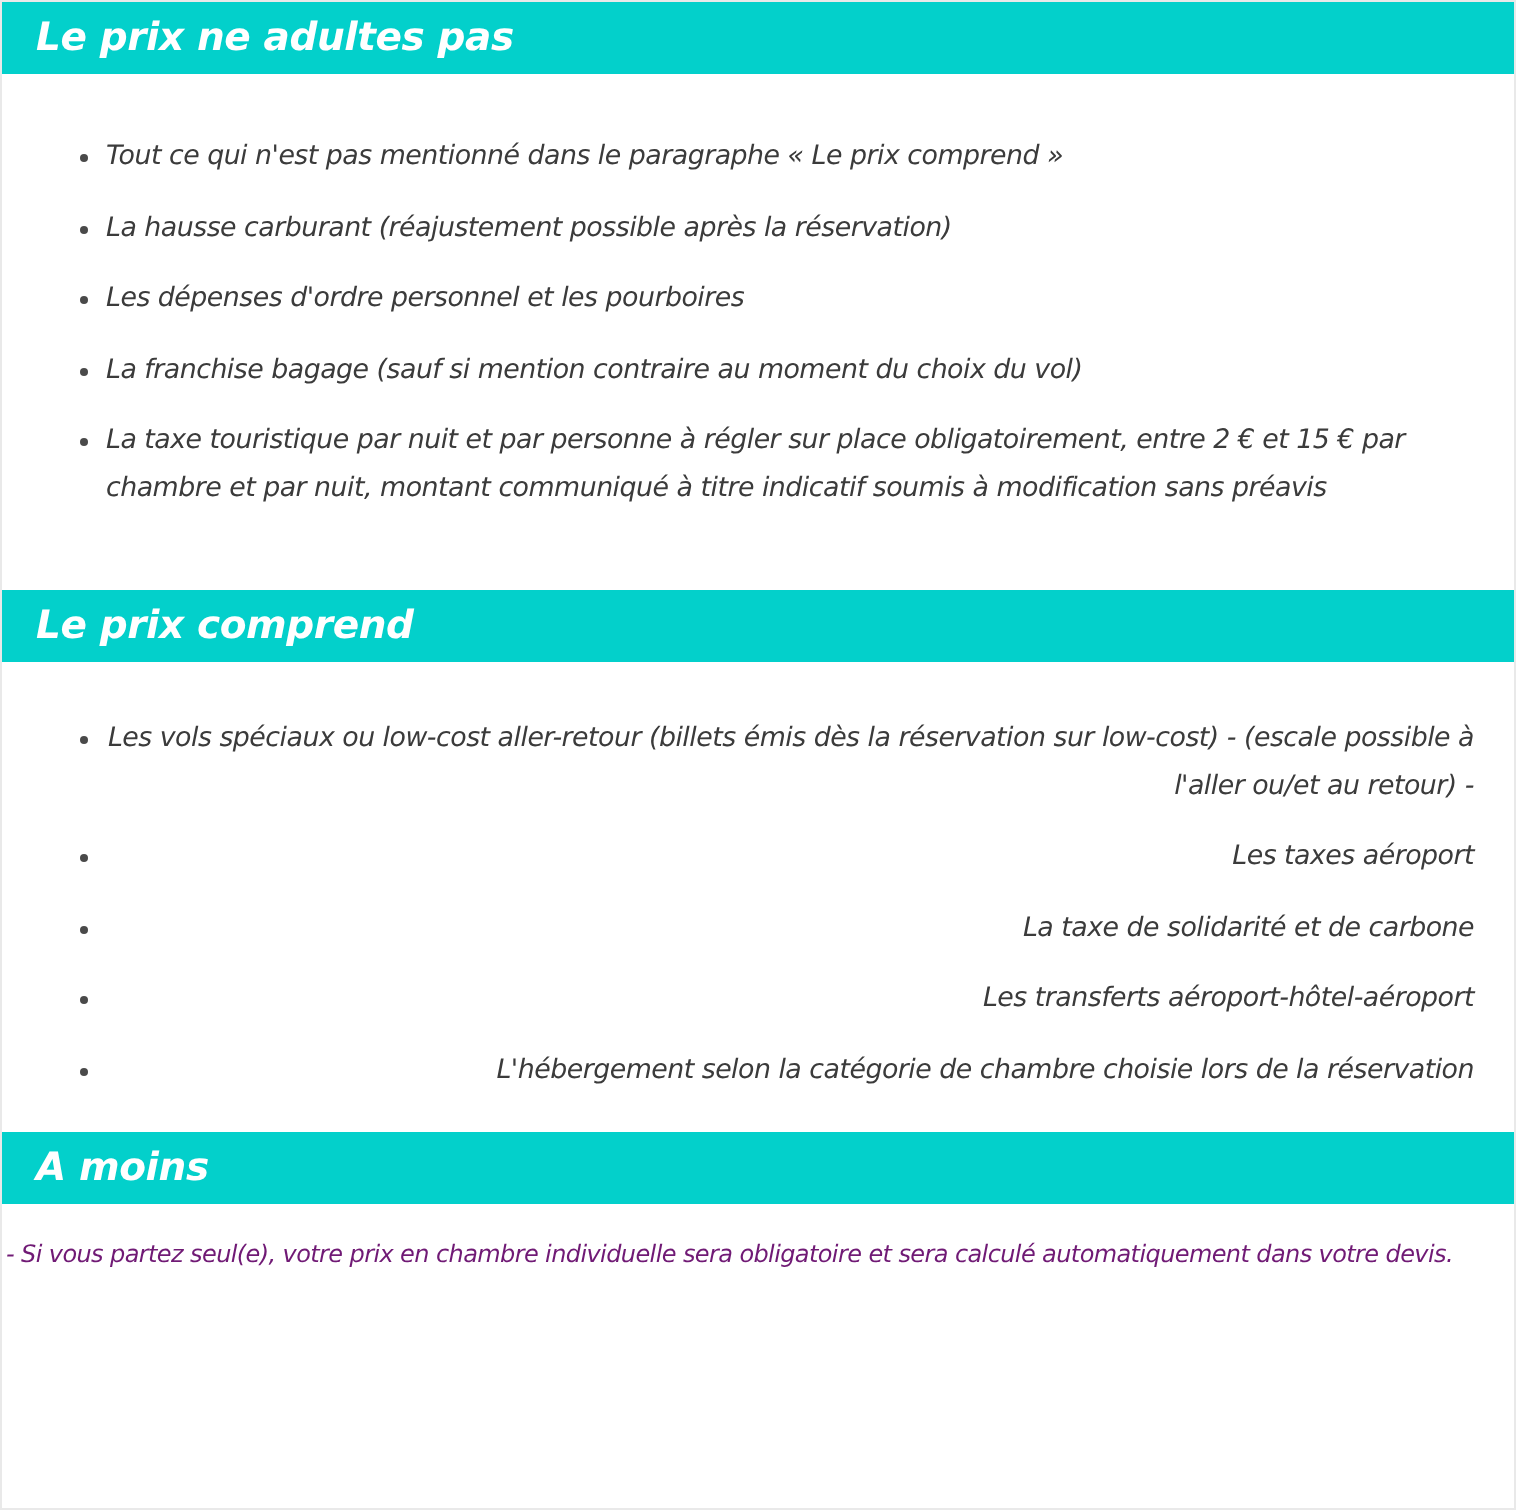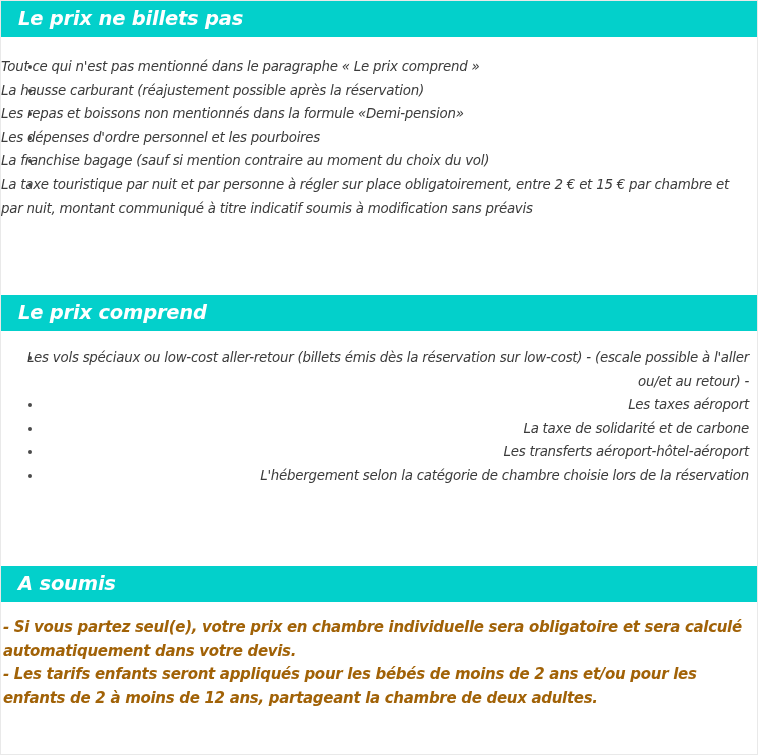--- a/index.html
+++ b/index.html
@@ -51,41 +51,41 @@
     margin: 0;
     padding: 0;
   }
   ul.bullets li {
     position: relative;
     font-family: "DejaVu Sans", sans-serif;
     font-style: italic;
     font-size: 13.4px;
     line-height: 23.6px;
     color: #3b3b3b;
-    margin: 0;
+    padding-left: 40px;
+    margin: 12px;
     letter-spacing: -0.25px;
   }
   ul.bullets li::before {
     content: "";
     position: absolute;
     left: 27px;
     top: 10px;
     width: 4px;
     height: 4px;
     border-radius: 50%;
     background: #4a4a4a;
   }
   .notes {
     font-family: "DejaVu Sans", sans-serif;
     font-style: italic;
-    font-size: 15px;
+    font-size: 12px;
     line-height: 23.6px;
-    color: #a16207;
+    color: #701a75;
     letter-spacing: -0.3px;
-    font-weight: bold;
   }
   .notes p {
     margin: 0;
     padding: 0 8px 0 2px;
   }
 
   
   #sec-not-included { top: 0px; }
   #sec-not-included .body { padding-top: 18px; padding-right: 8px; }
 
@@ -95,27 +95,26 @@
   #sec-to-know { top: 565px; }
   #sec-to-know .body { padding-top: 14px; }
 </style>
 </head>
 <body>
 
 <div class="page">
 
   <div class="section" id="sec-not-included">
     <div class="section-header">
-      <span class="title">Le prix ne billets pas</span>
+      <span class="title">Le prix ne adultes pas</span>
     </div>
     <div class="body">
       <ul class="bullets">
         <li>Tout ce qui n'est pas mentionné dans le paragraphe « Le prix comprend »</li>
         <li>La hausse carburant (réajustement possible après la réservation)</li>
-        <li>Les repas et boissons non mentionnés dans la formule «Demi-pension»</li>
         <li>Les dépenses d'ordre personnel et les pourboires</li>
         <li>La franchise bagage (sauf si mention contraire au moment du choix du vol)</li>
         <li>La taxe touristique par nuit et par personne à régler sur place obligatoirement, entre 2 € et 15 € par chambre et par nuit, montant communiqué à titre indicatif soumis à modification sans préavis</li>
       </ul>
     </div>
   </div>
 
   <div class="section" id="sec-included">
     <div class="section-header">
       <span class="title">Le prix comprend</span>
@@ -126,21 +125,20 @@
         <li>Les taxes aéroport</li>
         <li>La taxe de solidarité et de carbone</li>
         <li>Les transferts aéroport-hôtel-aéroport</li>
         <li>L'hébergement selon la catégorie de chambre choisie lors de la réservation</li>
       </ul>
     </div>
   </div>
 
   <div class="section" id="sec-to-know">
     <div class="section-header">
-      <span class="title">A soumis</span>
+      <span class="title">A moins</span>
     </div>
     <div class="body notes">
       <p>- Si vous partez seul(e), votre prix en chambre individuelle sera obligatoire et sera calculé automatiquement dans votre devis.</p>
-      <p>- Les tarifs enfants seront appliqués pour les bébés de moins de 2 ans et/ou pour les enfants de 2 à moins de 12 ans, partageant la chambre de deux adultes.</p>
     </div>
   </div>
 
 </div>
 
 </body></html>

